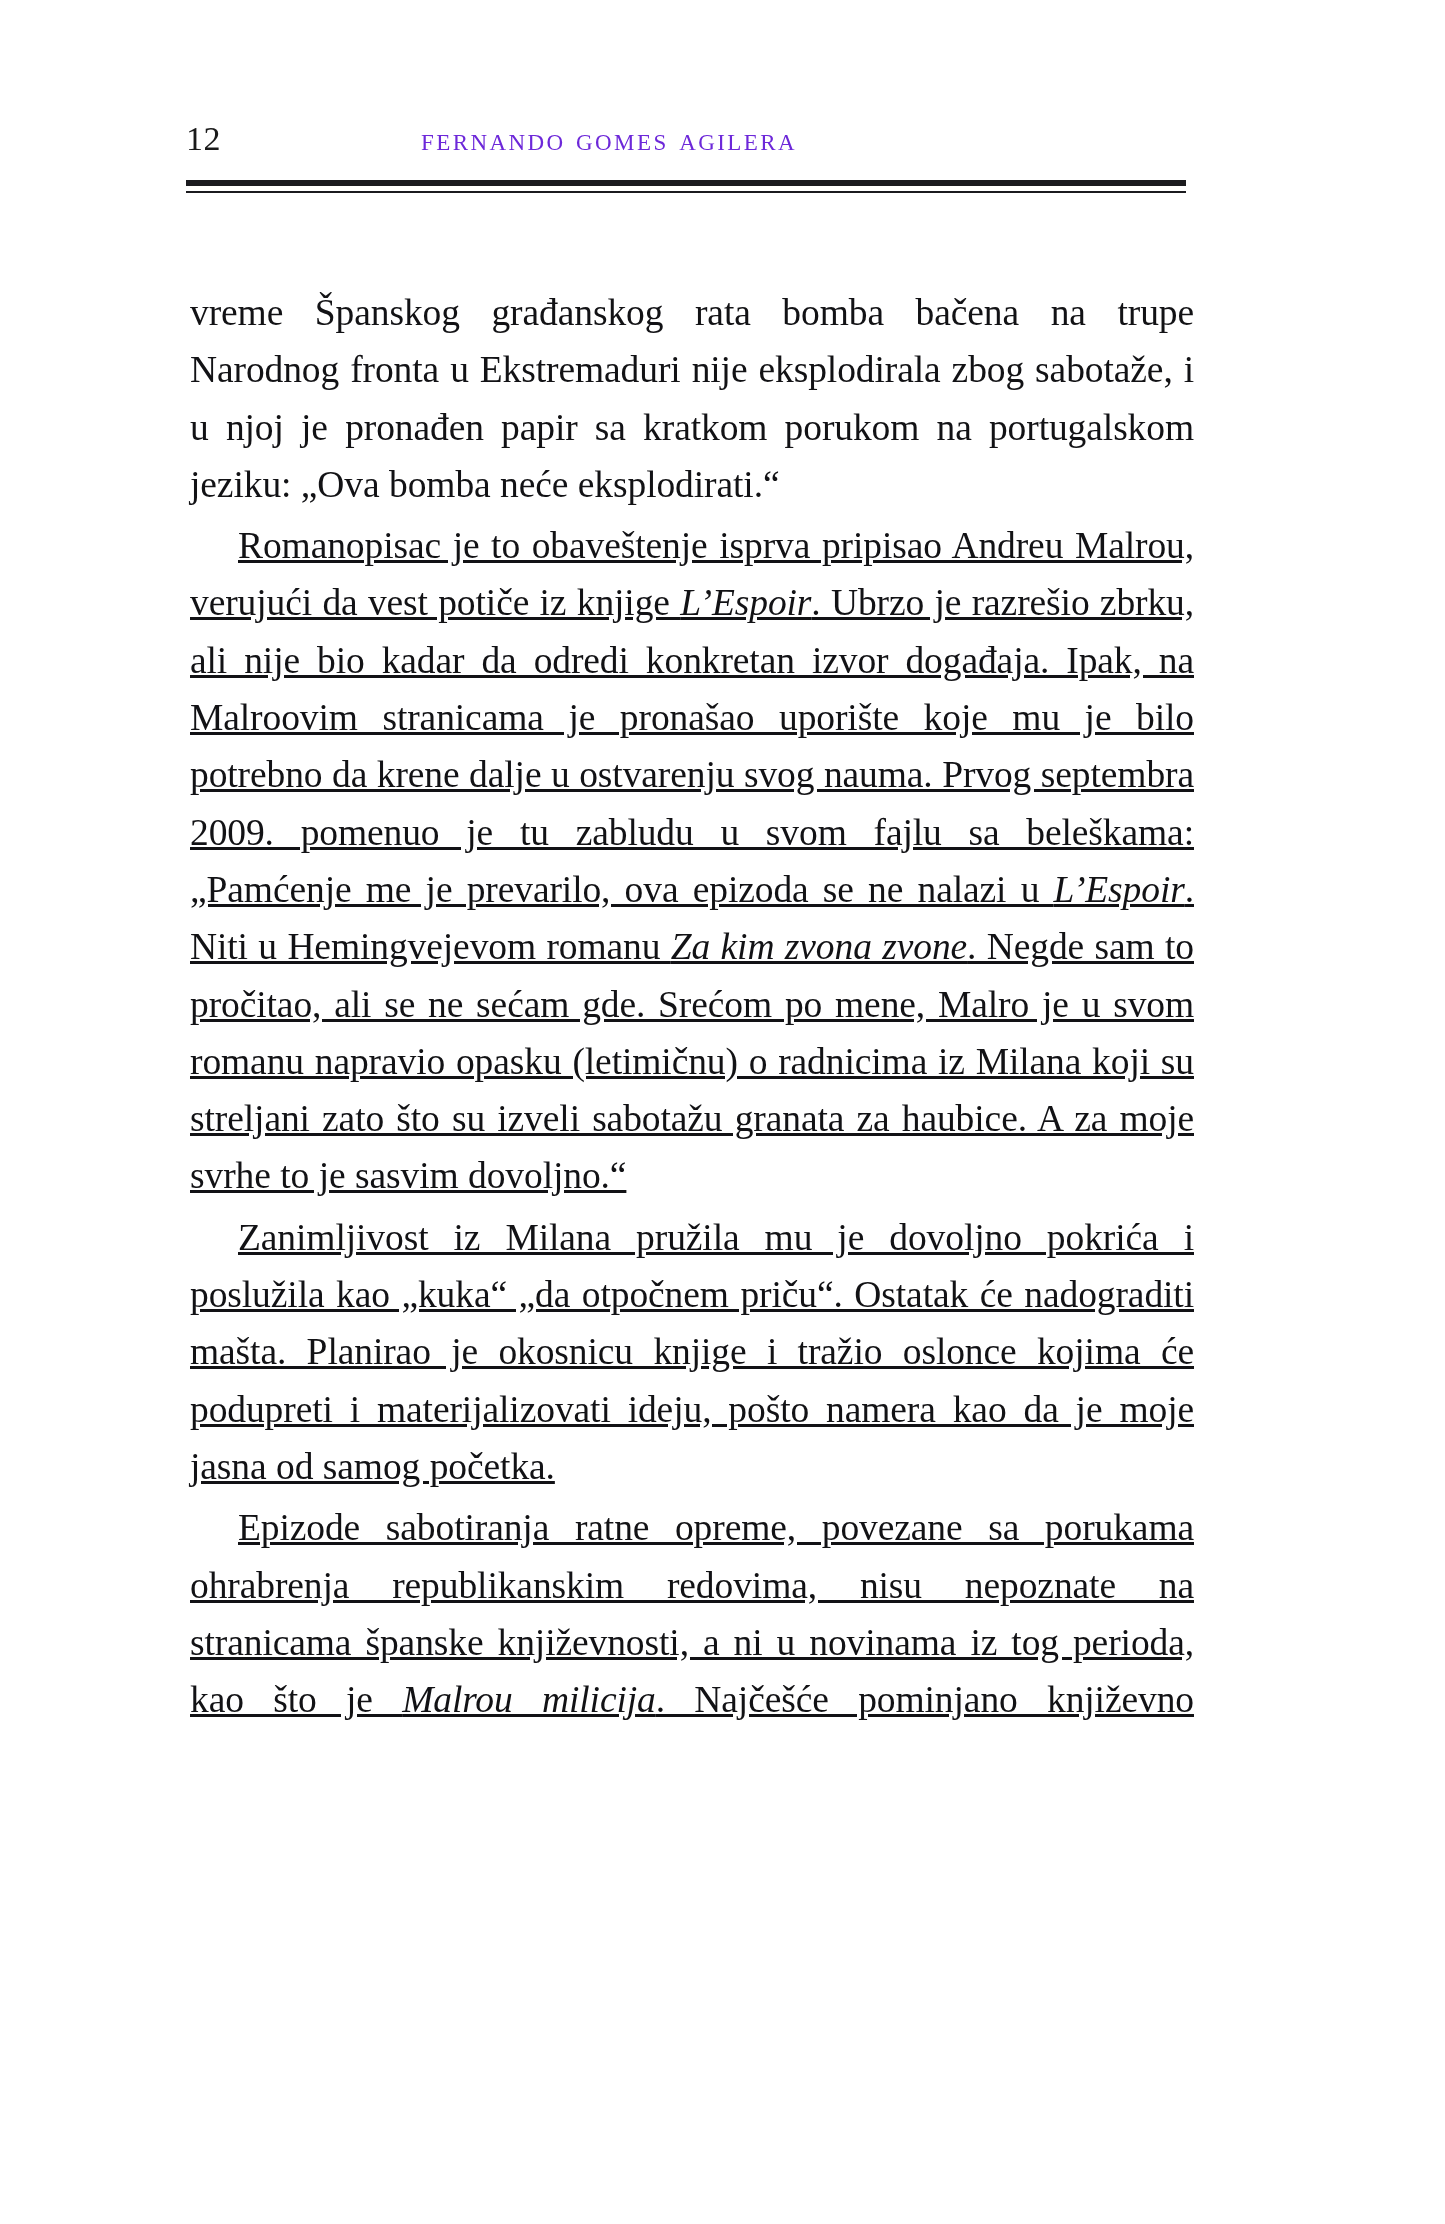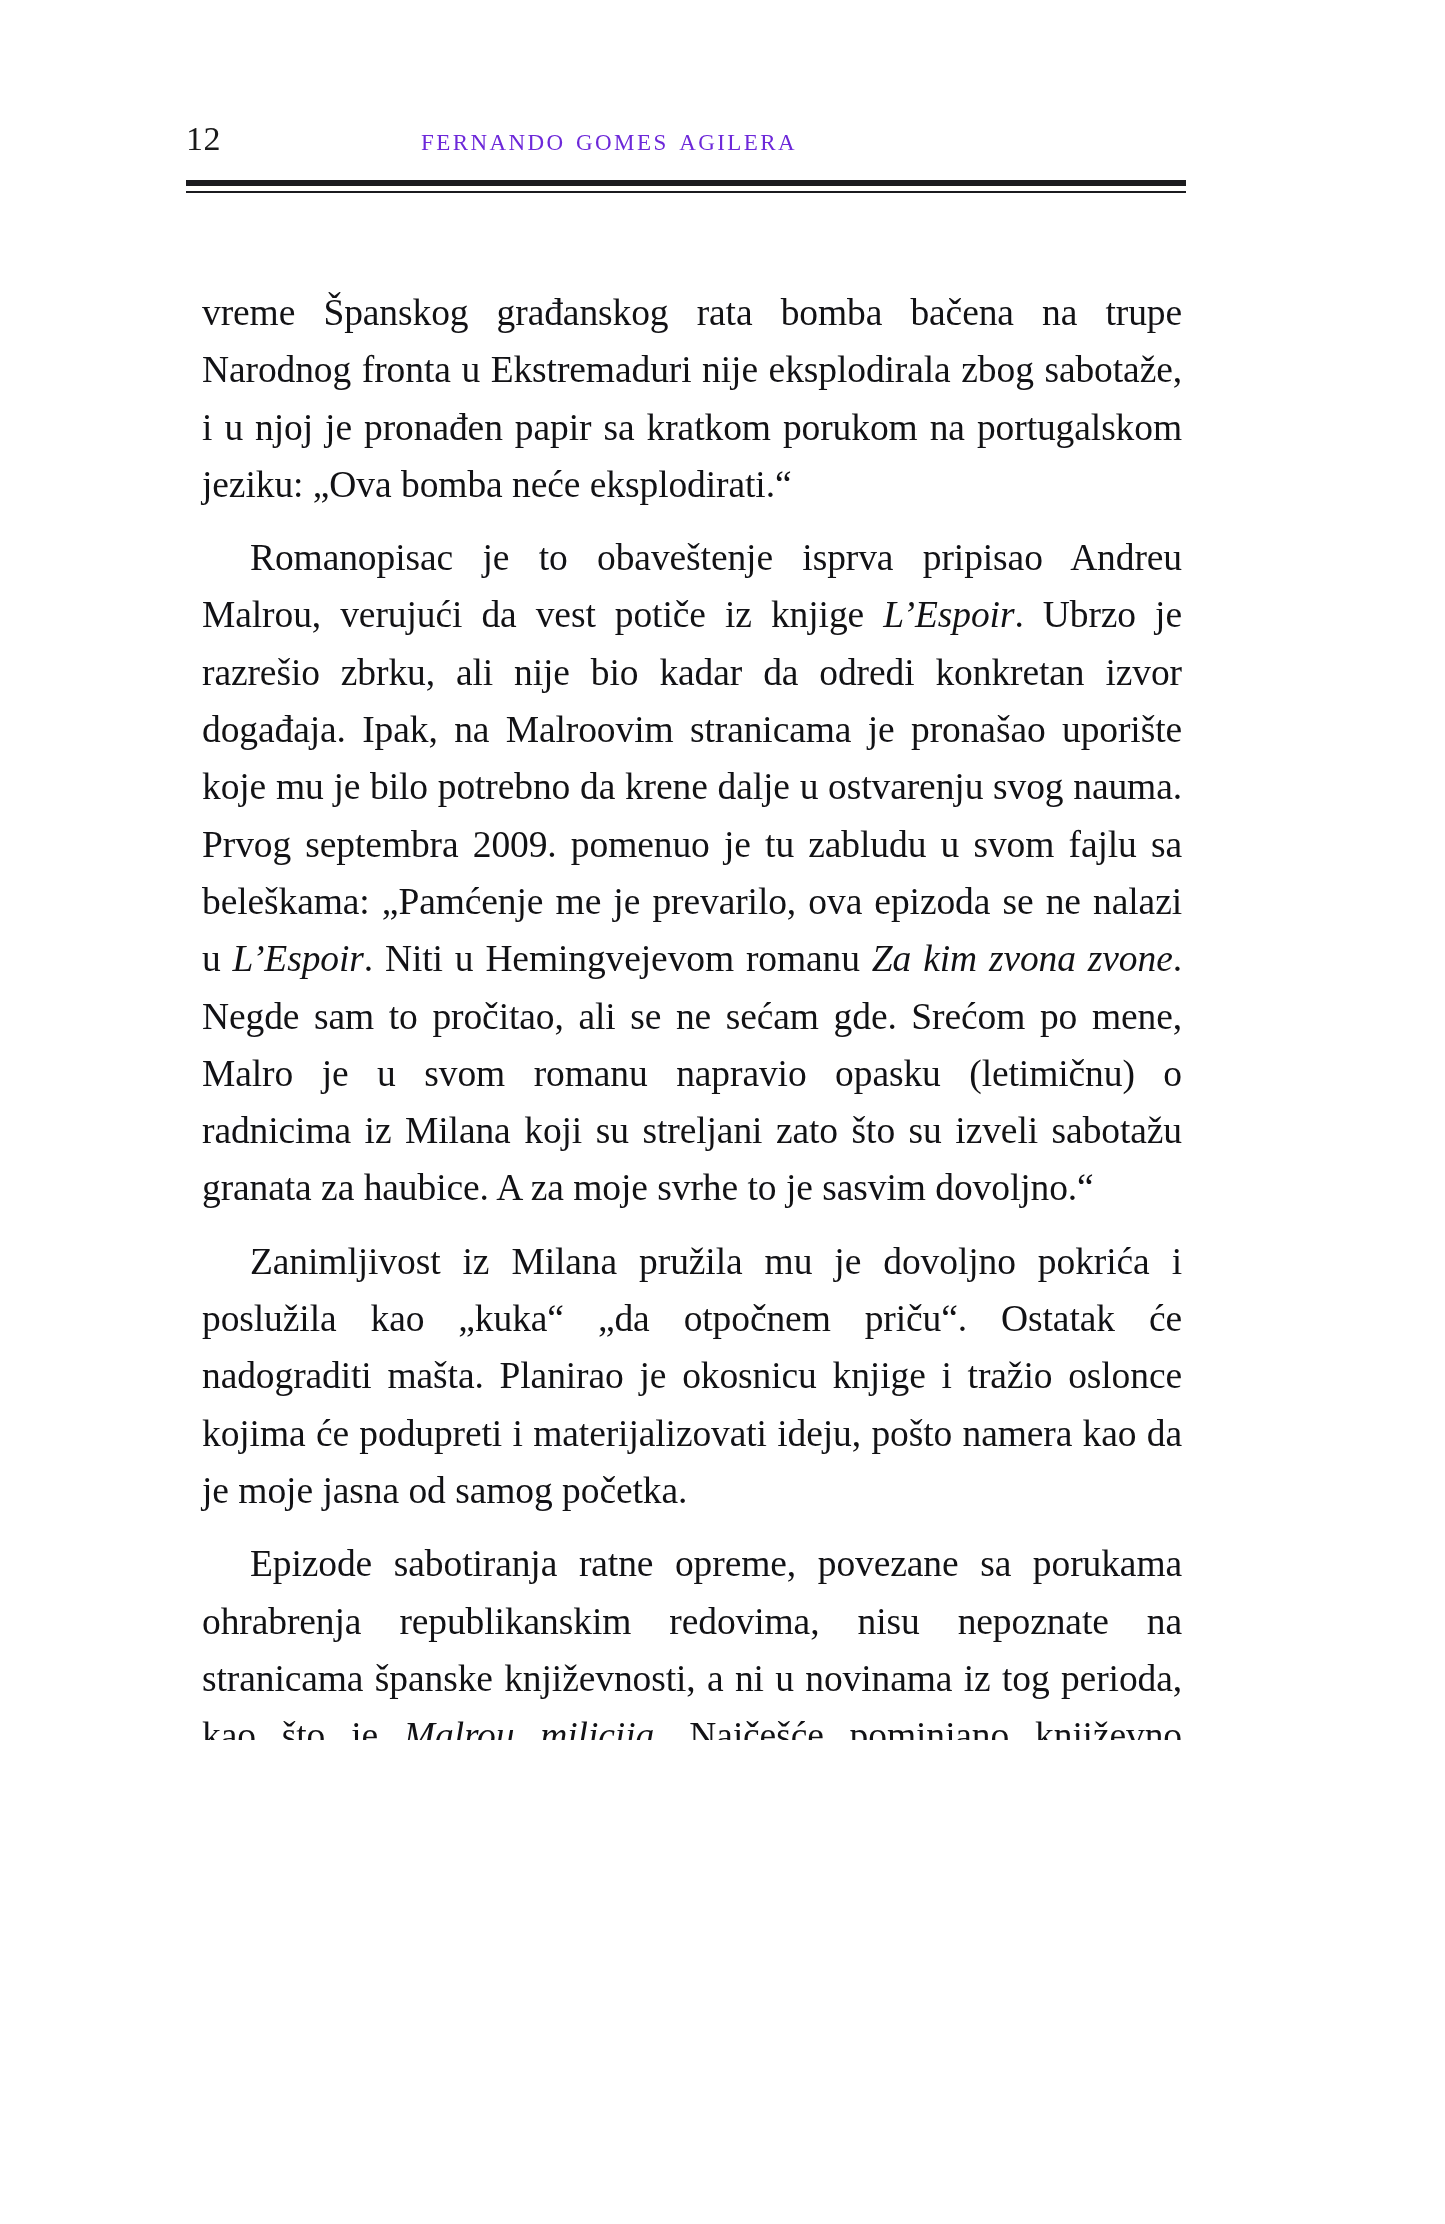--- a/index.html
+++ b/index.html
@@ -83,25 +83,26 @@
     margin-top: 46px;
     font-size: 37.5px;
     line-height: 57.3px;
     text-align: justify;
     text-justify: inter-word;
     color: #121215;
     letter-spacing: -0.1px;
     word-spacing: 0.2px;
   }
   .body-text p {
-    margin: 16px;
+    margin: 4px;
     text-indent: 0;
   }
   .body-text p.indent {
     text-indent: 48px;
+    text-decoration: underline;
   }
   .body-text p:last-child {
     text-align: justify;
   }
   i, em { font-style: italic; }
 </style>
 </head>
 <body>
 
 <div class="page">

